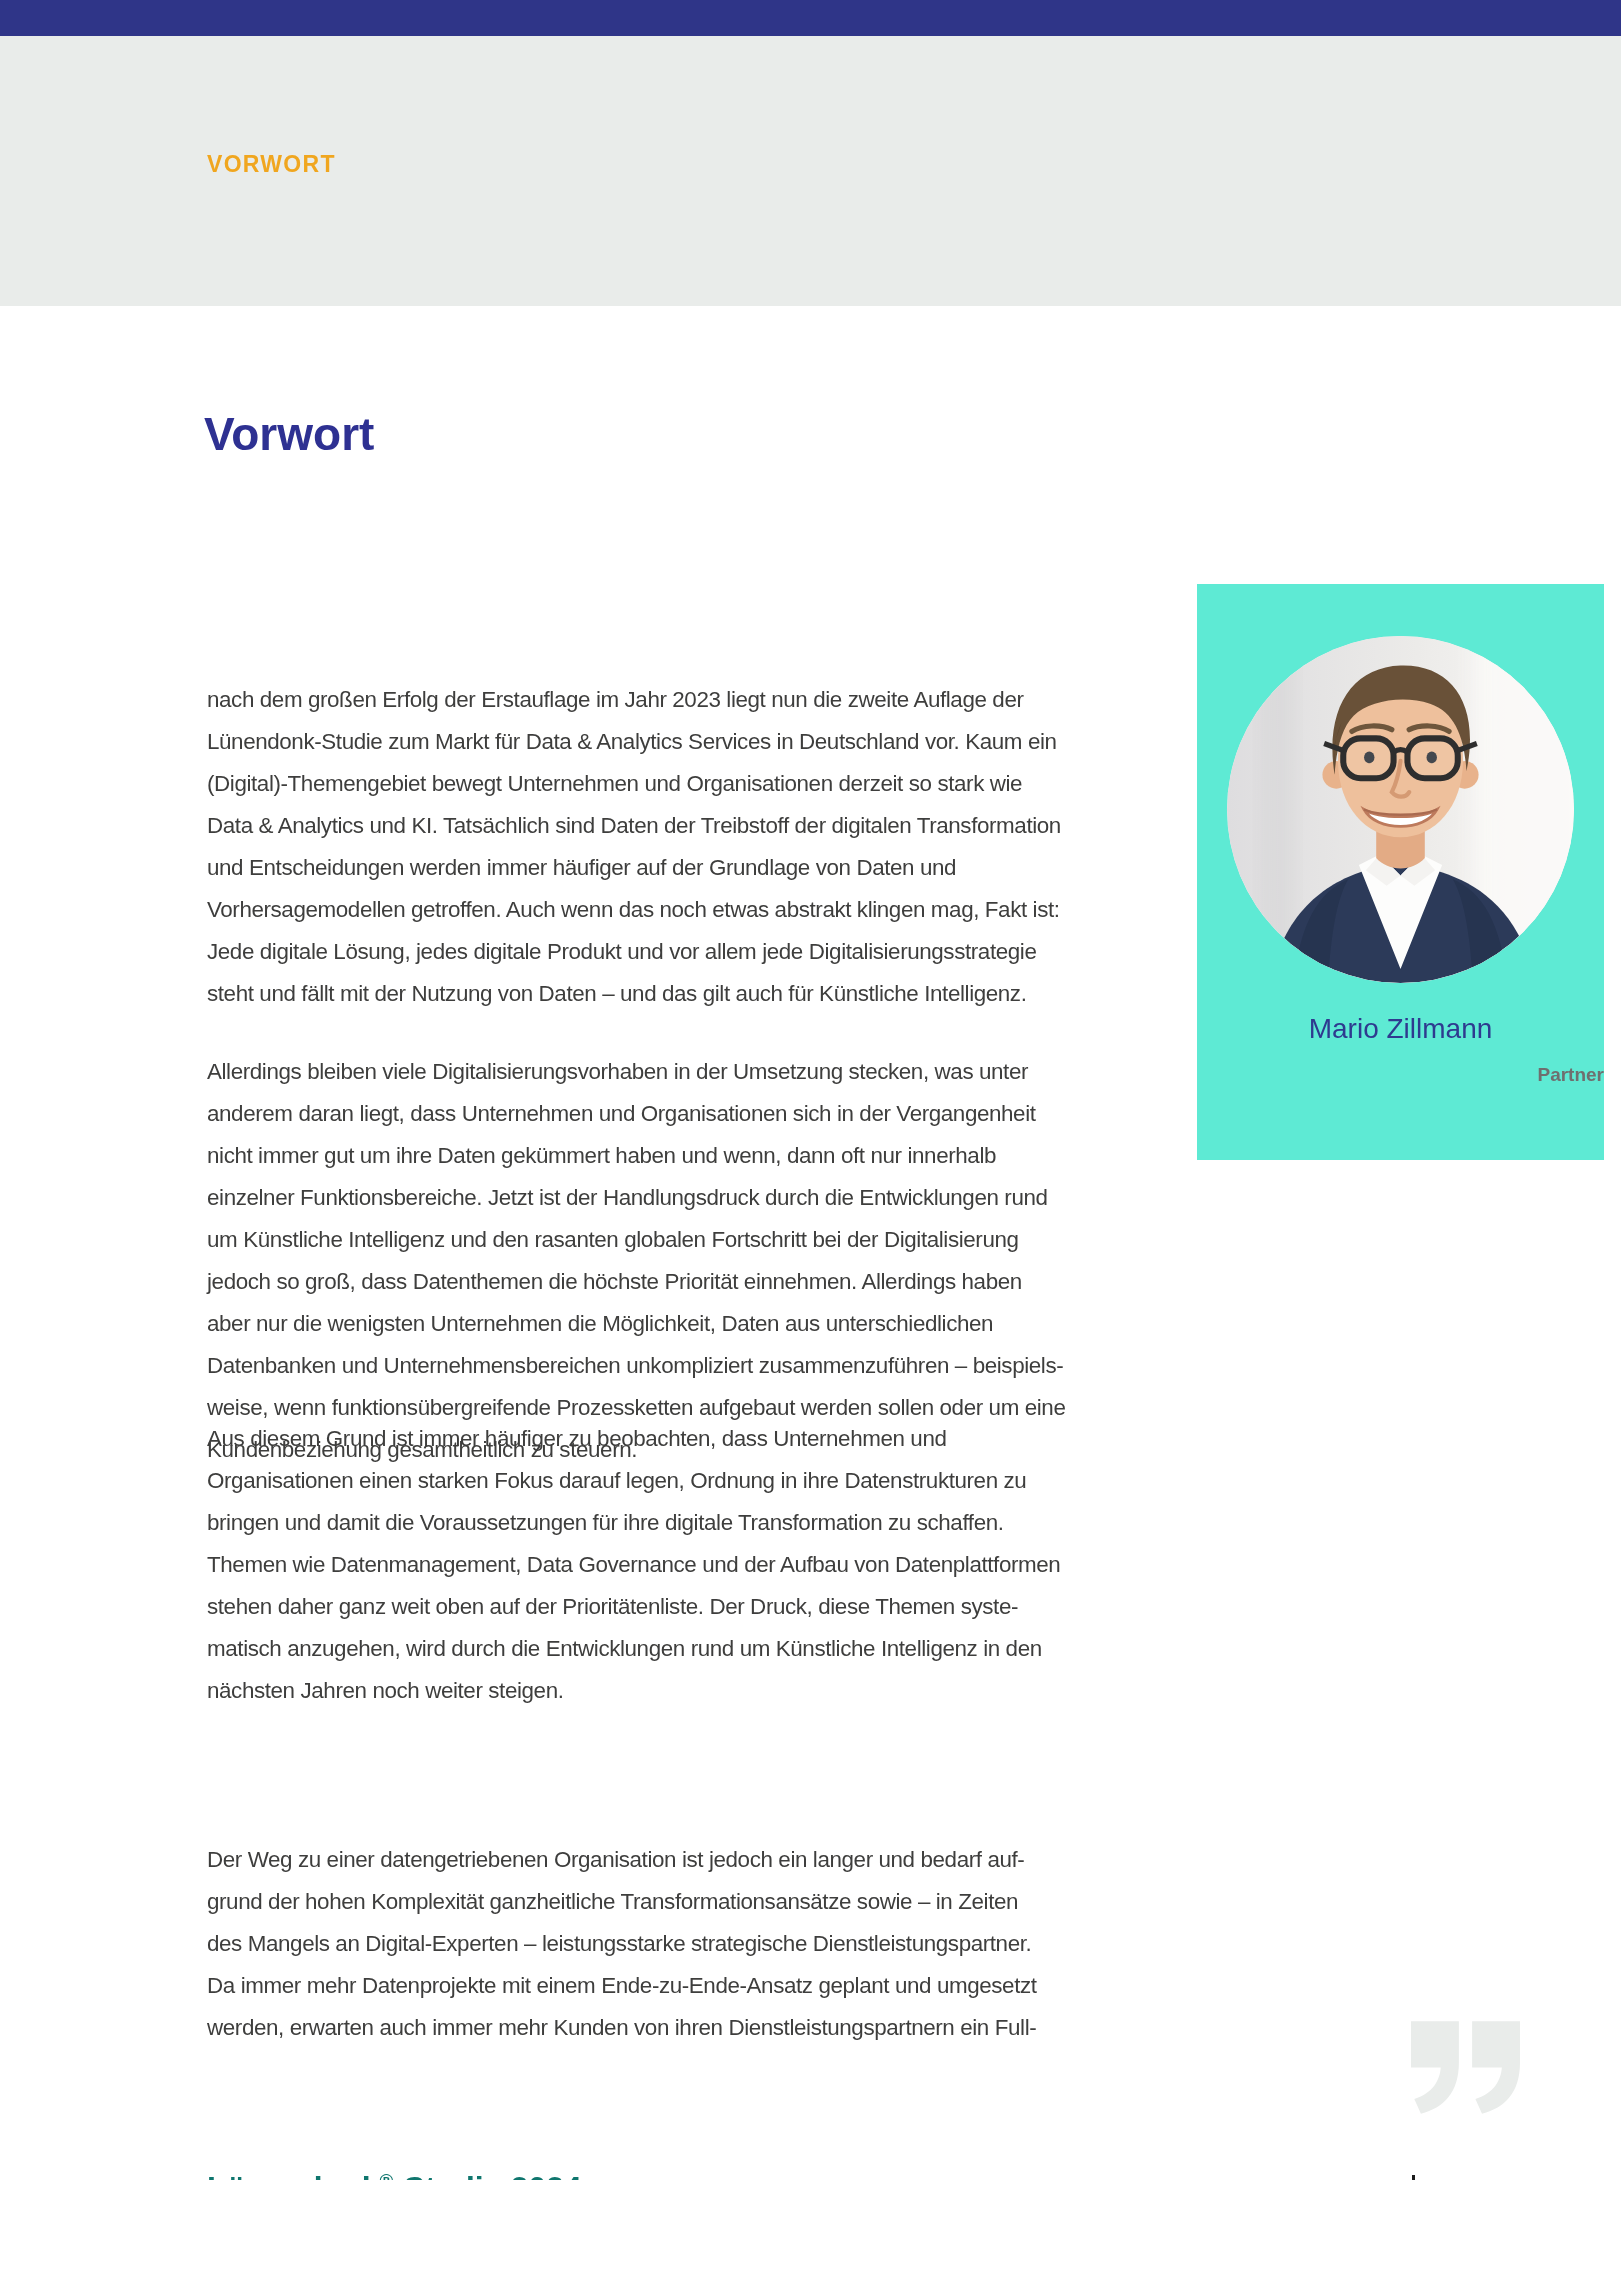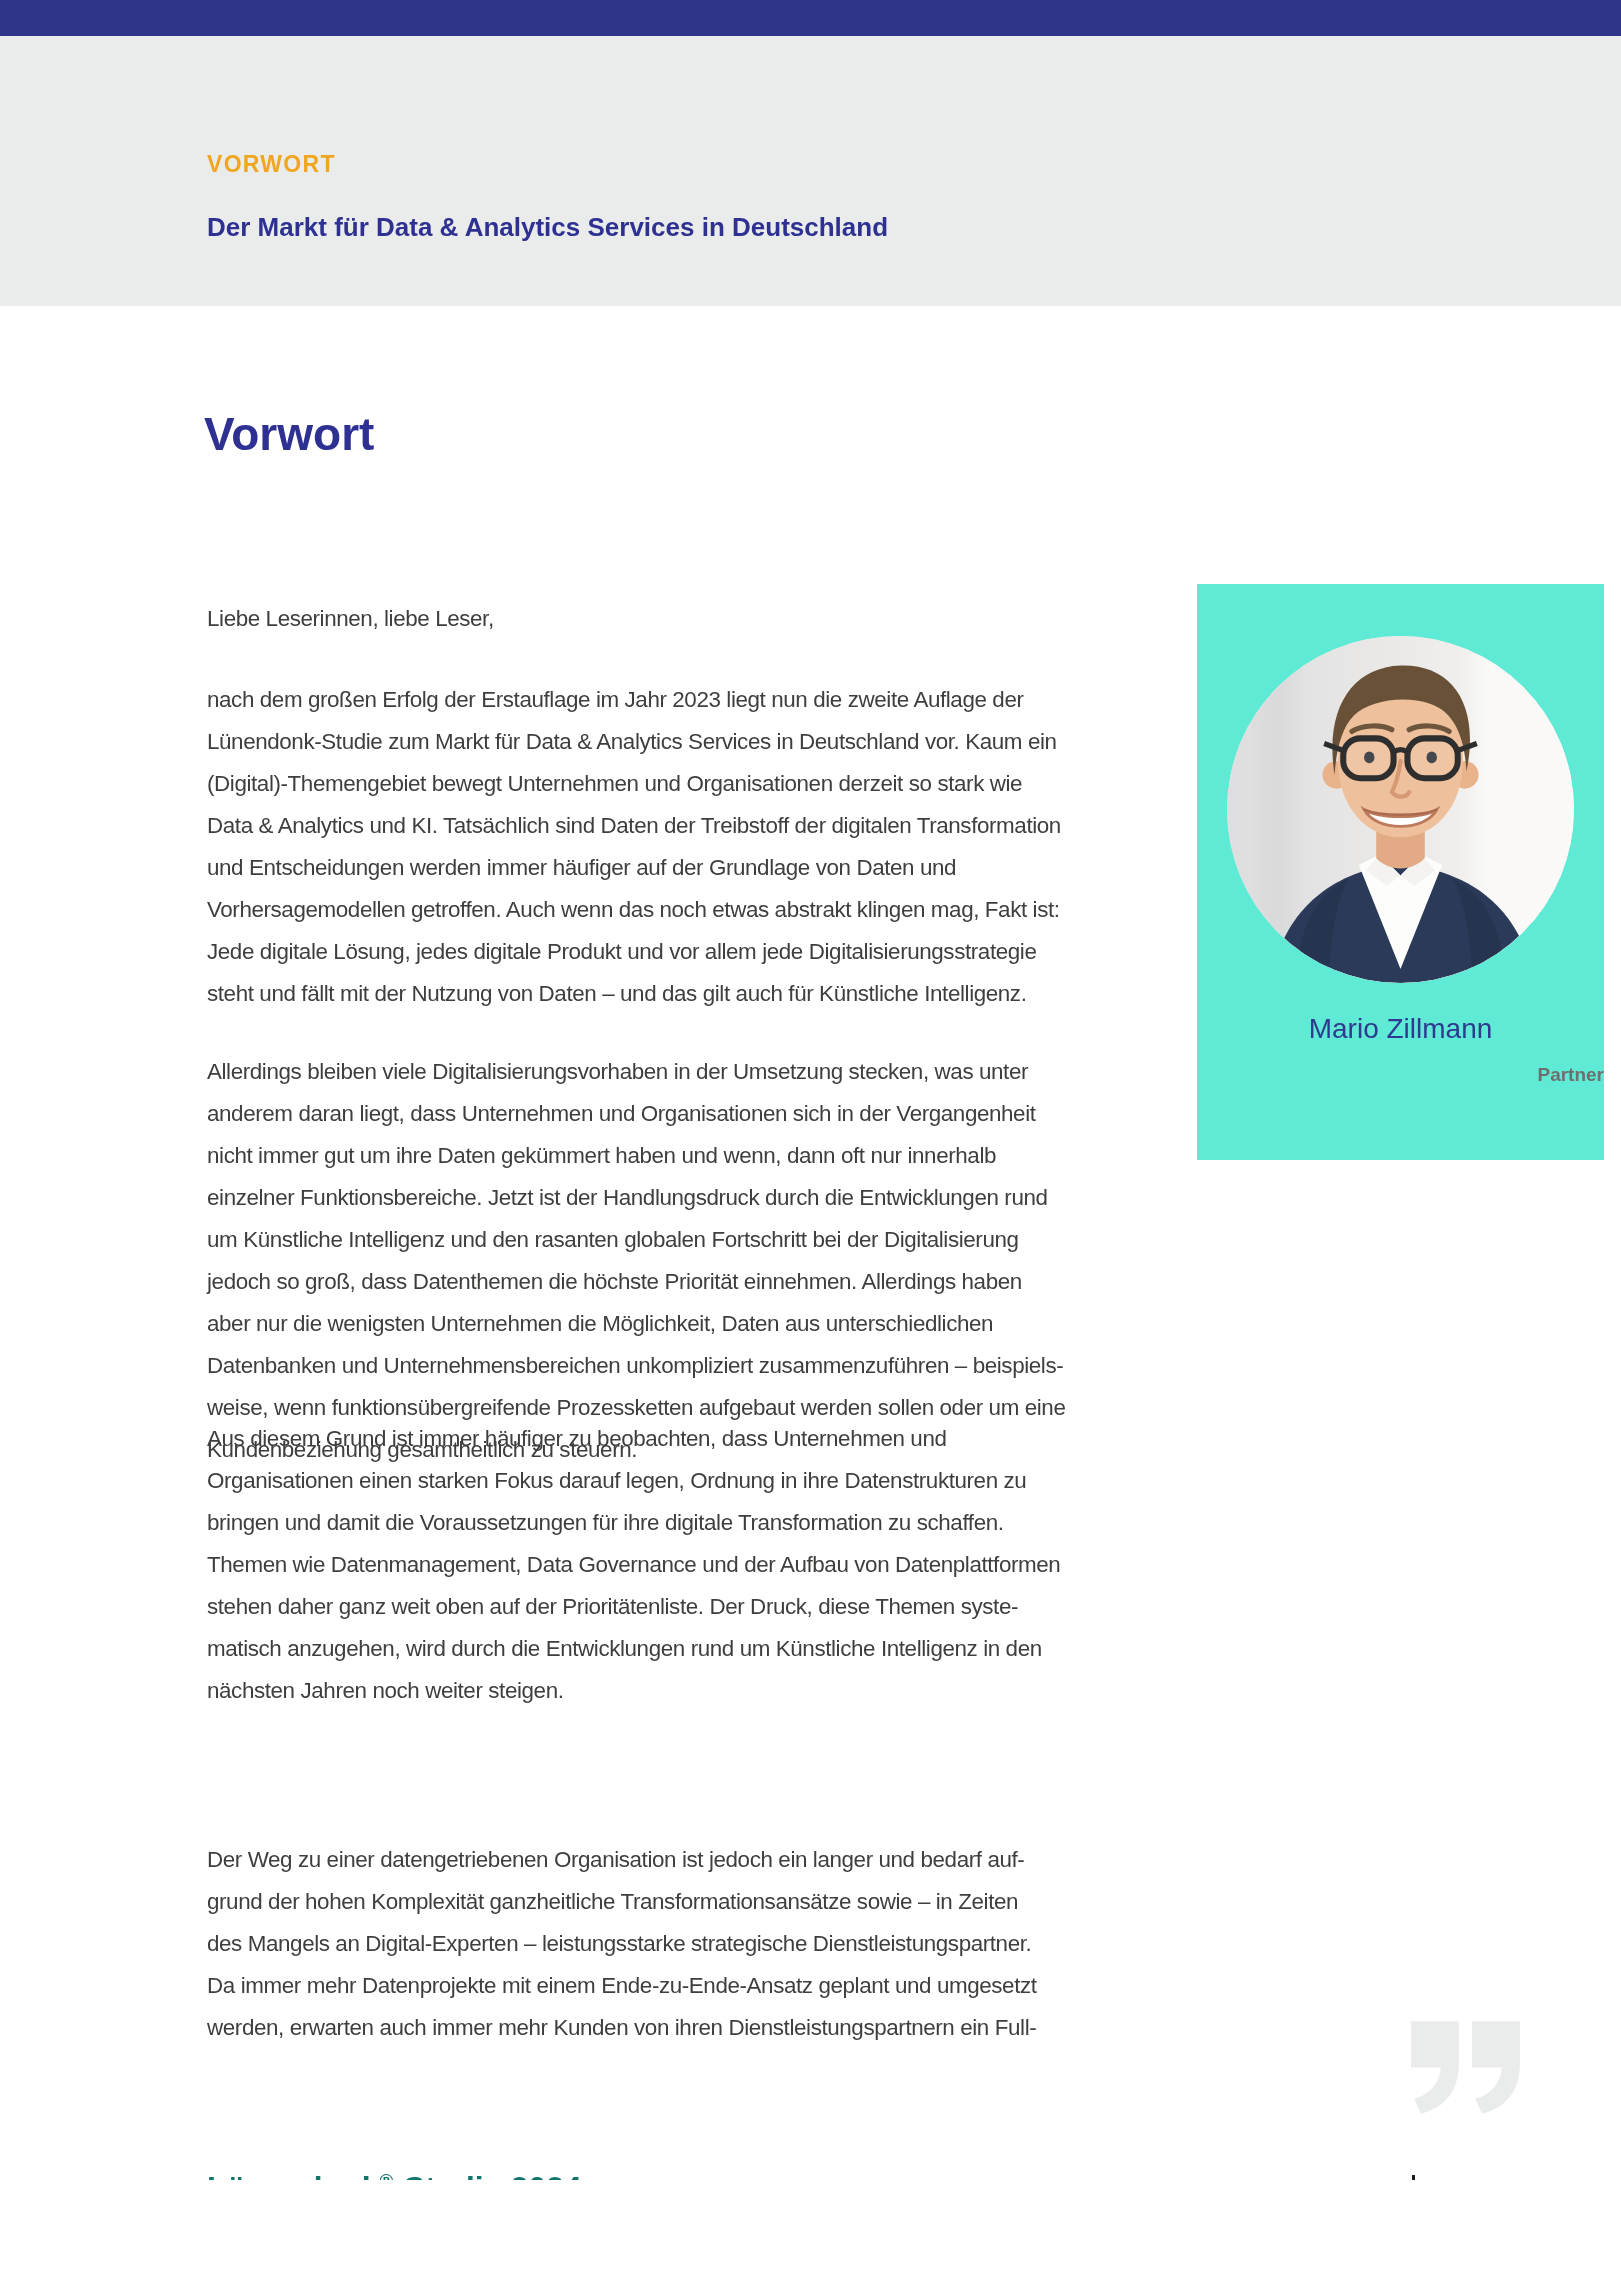--- a/index.html
+++ b/index.html
@@ -138,26 +138,24 @@
 </style>
 </head>
 <body>
 
 <div class="page">
 
   <div class="top-bar"></div>
 
   <div class="header-band">
     <div class="kicker">VORWORT</div>
-    <div class="header-title">Der Markt für Data &amp; Analytics Services in Deutschland</div>
   </div>
 
   <h1 class="page-heading" style="margin:0;">Vorwort</h1>
 
-  <div class="bodytext salutation">Liebe Leserinnen, liebe Leser,</div>
   <div class="bodytext para-1">nach dem großen Erfolg der Erstauflage im Jahr 2023 liegt nun die zweite Auflage der
 Lünendonk-Studie zum Markt für Data &amp; Analytics Services in Deutschland vor. Kaum ein
 (Digital)-Themengebiet bewegt Unternehmen und Organisationen derzeit so stark wie
 Data &amp; Analytics und KI. Tatsächlich sind Daten der Treibstoff der digitalen Transformation
 und Entscheidungen werden immer häufiger auf der Grundlage von Daten und
 Vorhersagemodellen getroffen. Auch wenn das noch etwas abstrakt klingen mag, Fakt ist:
 Jede digitale Lösung, jedes digitale Produkt und vor allem jede Digitalisierungsstrategie
 steht und fällt mit der Nutzung von Daten – und das gilt auch für Künstliche Intelligenz.</div>
   <div class="bodytext para-2">Allerdings bleiben viele Digitalisierungsvorhaben in der Umsetzung stecken, was unter
 anderem daran liegt, dass Unternehmen und Organisationen sich in der Vergangenheit

